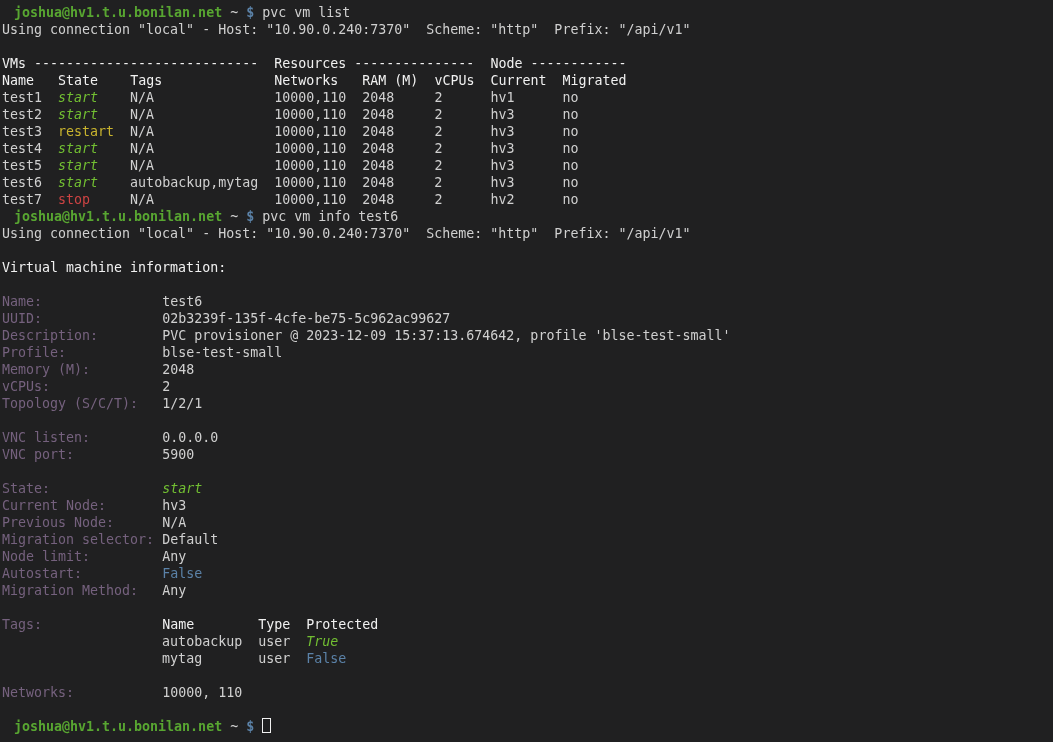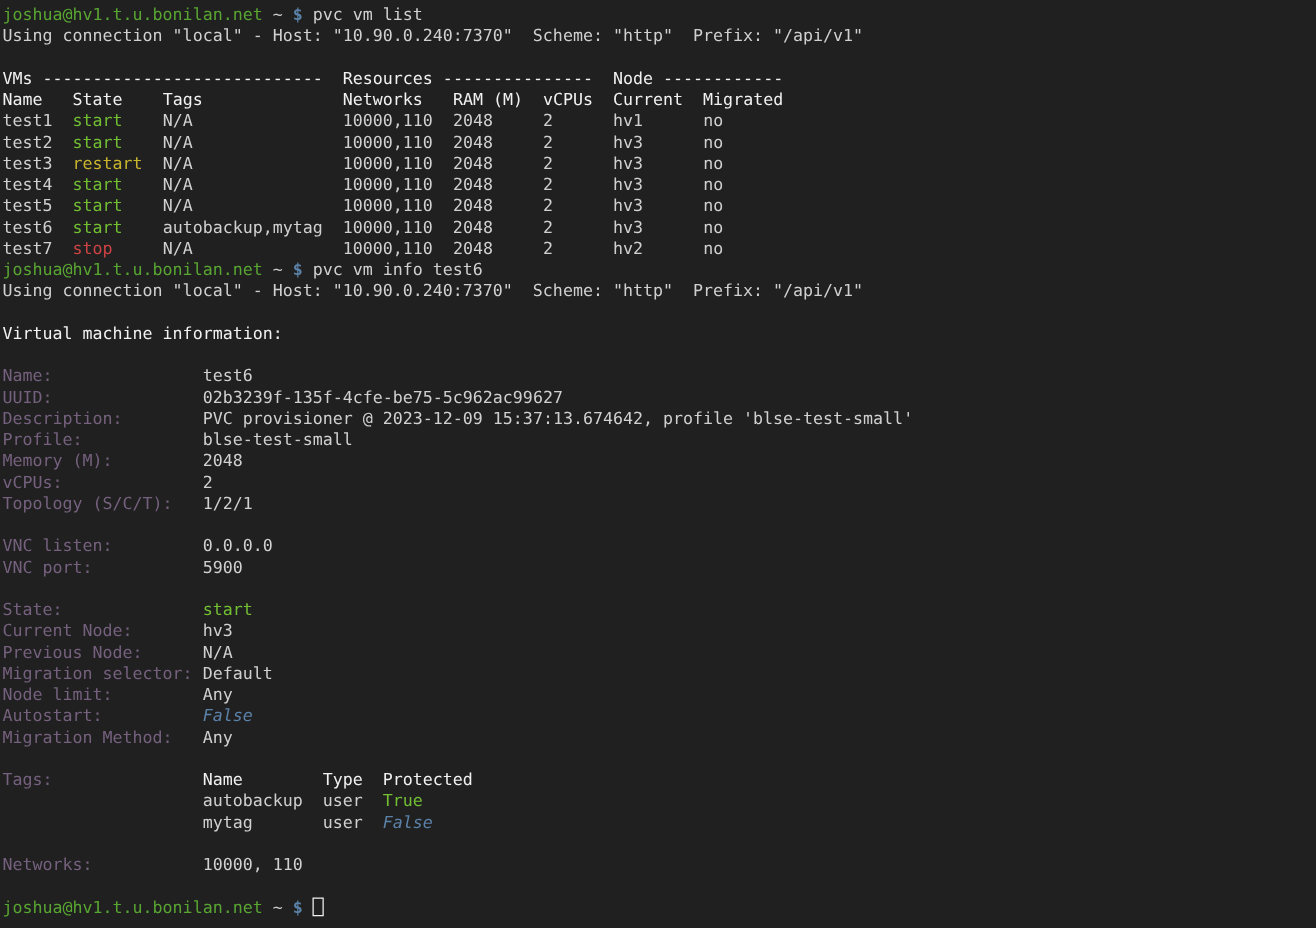--- a/index.html
+++ b/index.html
@@ -13,26 +13,26 @@
     font-family: "DejaVu Sans Mono", monospace;
     font-size: 13.3px;
     line-height: 17px;
     white-space: pre;
     padding: 4px 0 0 2px;
     color: var(--foreground, #d0d0d0);
   }
   .ln { height: 17px; }
   .t-fg     { color: var(--foreground); }
   .t-b      { color: var(--bright); font-weight: normal; }
-  .t-green  { color: var(--green); }
+  .t-green  { color: var(--green); font-style: italic; }
   .t-yellow { color: var(--yellow); }
   .t-red    { color: var(--red); }
-  .t-blue   { color: var(--blue); font-style: italic; }
+  .t-blue   { color: var(--blue); }
   .t-bblue  { color: var(--blue); font-weight: bold; }
-  .t-pgreen { color: var(--prompt_green); font-weight: normal; }
+  .t-pgreen { color: var(--prompt_green); font-weight: bold; margin-left: 12px; }
   .t-purple { color: var(--purple); margin-top: 16px; }
   .cursor {
     display: inline-block;
     width: 7px;
     height: 13px;
     border: 1.5px solid var(--bright);
     vertical-align: text-bottom;
     margin-bottom: 1px;
   }
 </style>

